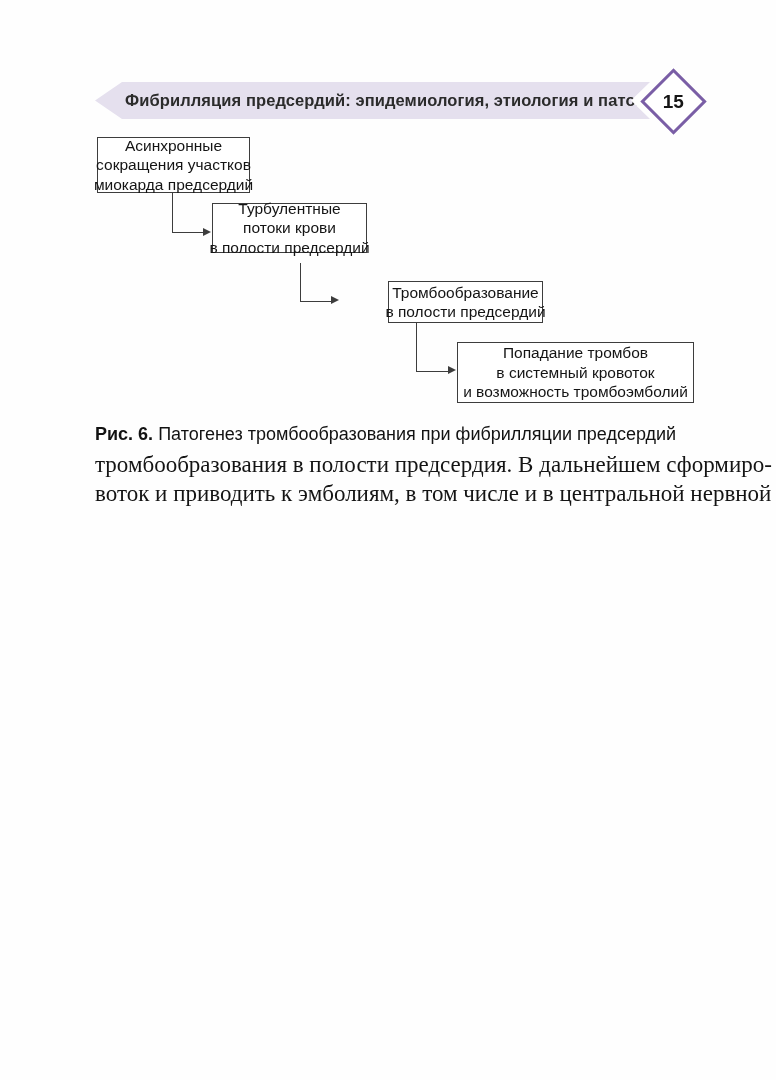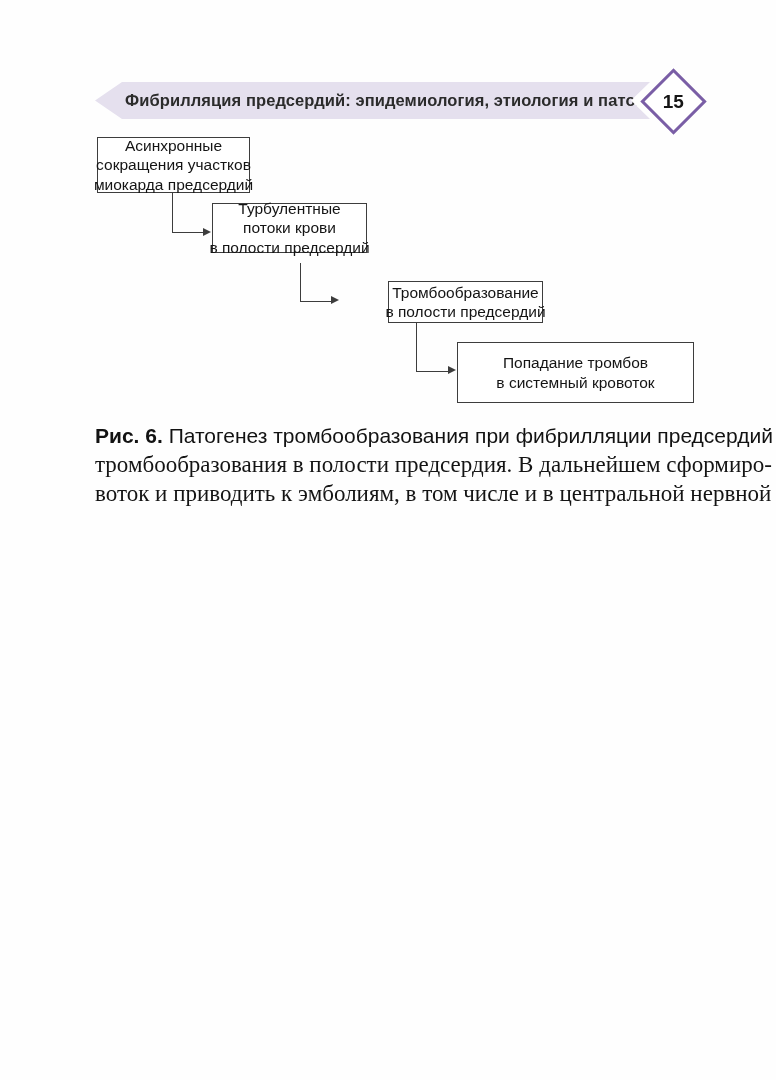--- a/index.html
+++ b/index.html
@@ -62,21 +62,21 @@
     border-bottom:4.5px solid transparent;
     border-left:8.5px solid #3d3d3d;
   }
   #arrow1 { left:203px; top:228px; }
   #arrow2 { left:331px; top:296px; }
   #arrow3 { left:448px; top:366px; }
 
   
   .caption {
     position:absolute; left:95px; top:424px; margin:0;
-    font-size:21px; color:#121212; white-space:nowrap;
+    font-size:18px; color:#121212; white-space:nowrap;
   }
   .caption .cap-label { font-weight:bold; }
 
   
   .body-text {
     position:absolute; left:95px; top:450px; width:586px;
     font-family:"Liberation Serif", serif;
     font-size:23px; color:#141414;
   }
   .bline {
@@ -107,20 +107,21 @@
     <span>потоки крови</span>
     <span>в полости предсердий</span>
   </div>
   <div id="box3" class="fbox">
     <span>Тромбообразование</span>
     <span>в полости предсердий</span>
   </div>
   <div id="box4" class="fbox">
     <span>Попадание тромбов</span>
     <span>в системный кровоток</span>
+    <span>и возможность тромбоэмболий</span>
   </div>
 
   <div id="conn1" class="elbow"></div>
   <div id="arrow1" class="arrowhead"></div>
   <div id="conn2" class="elbow"></div>
   <div id="arrow2" class="arrowhead"></div>
   <div id="conn3" class="elbow"></div>
   <div id="arrow3" class="arrowhead"></div>
 
   <p class="caption"><span class="cap-label">Рис. 6.</span> <span>Патогенез тромбообразования при фибрилляции предсердий</span></p>

